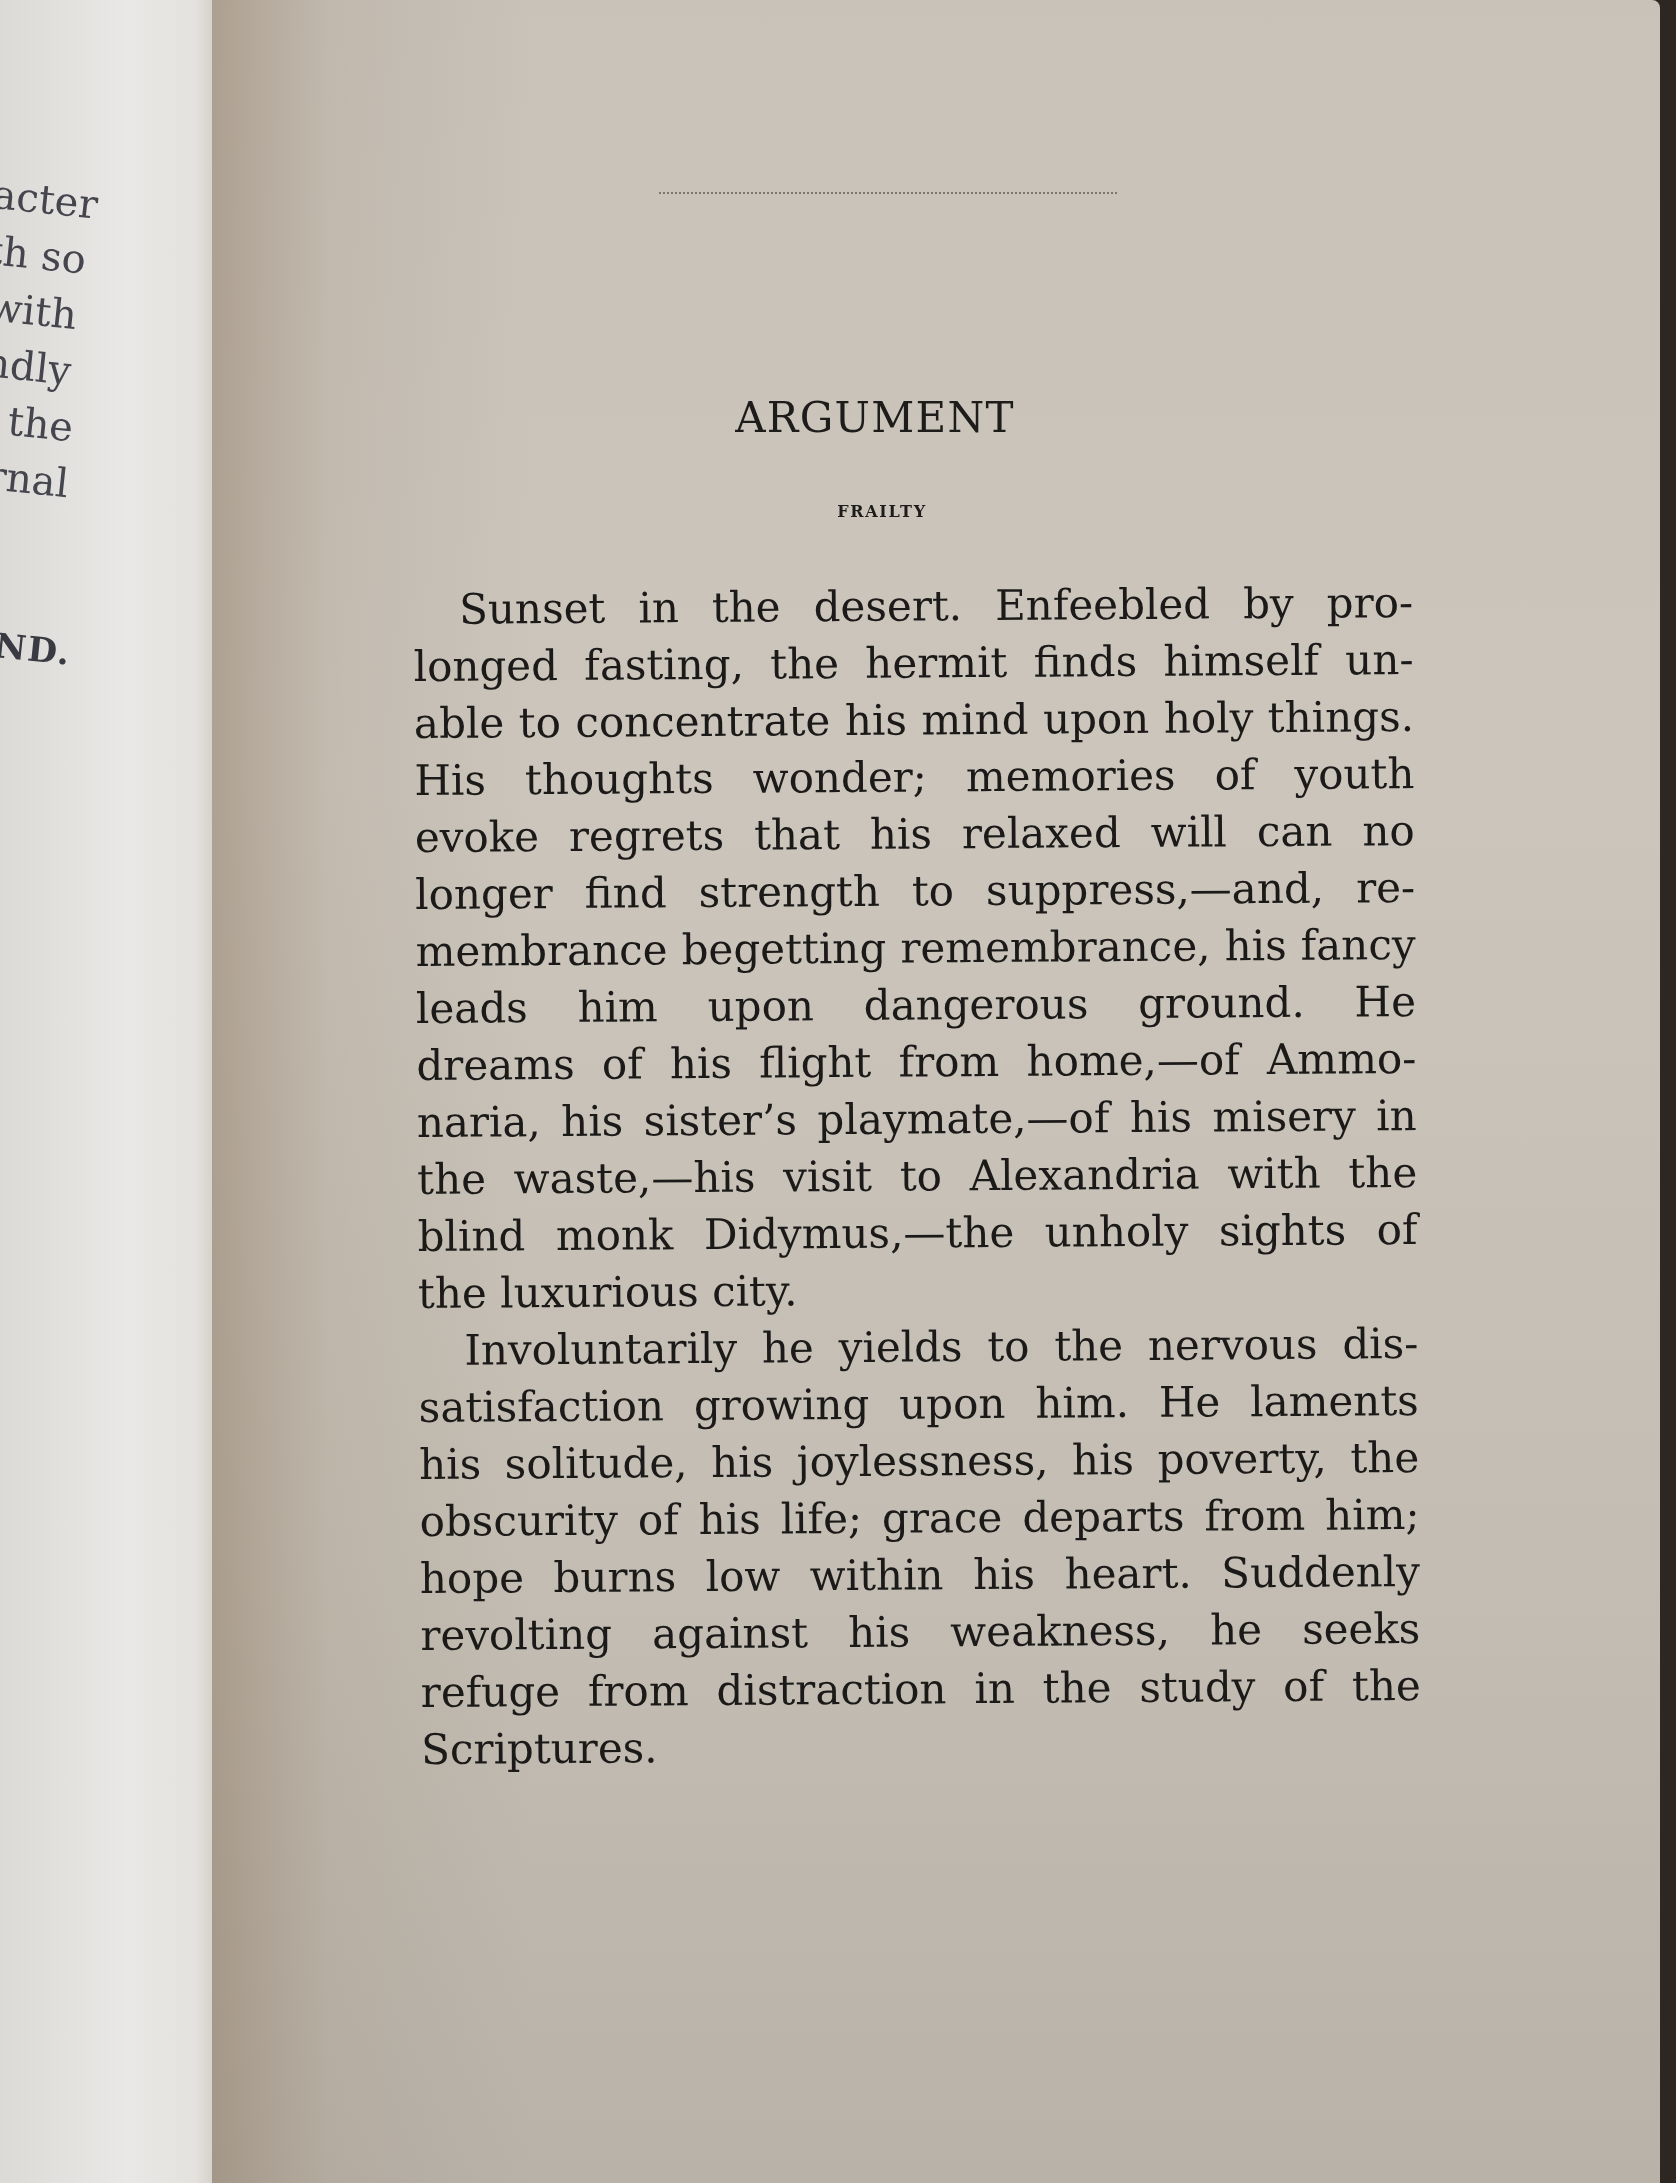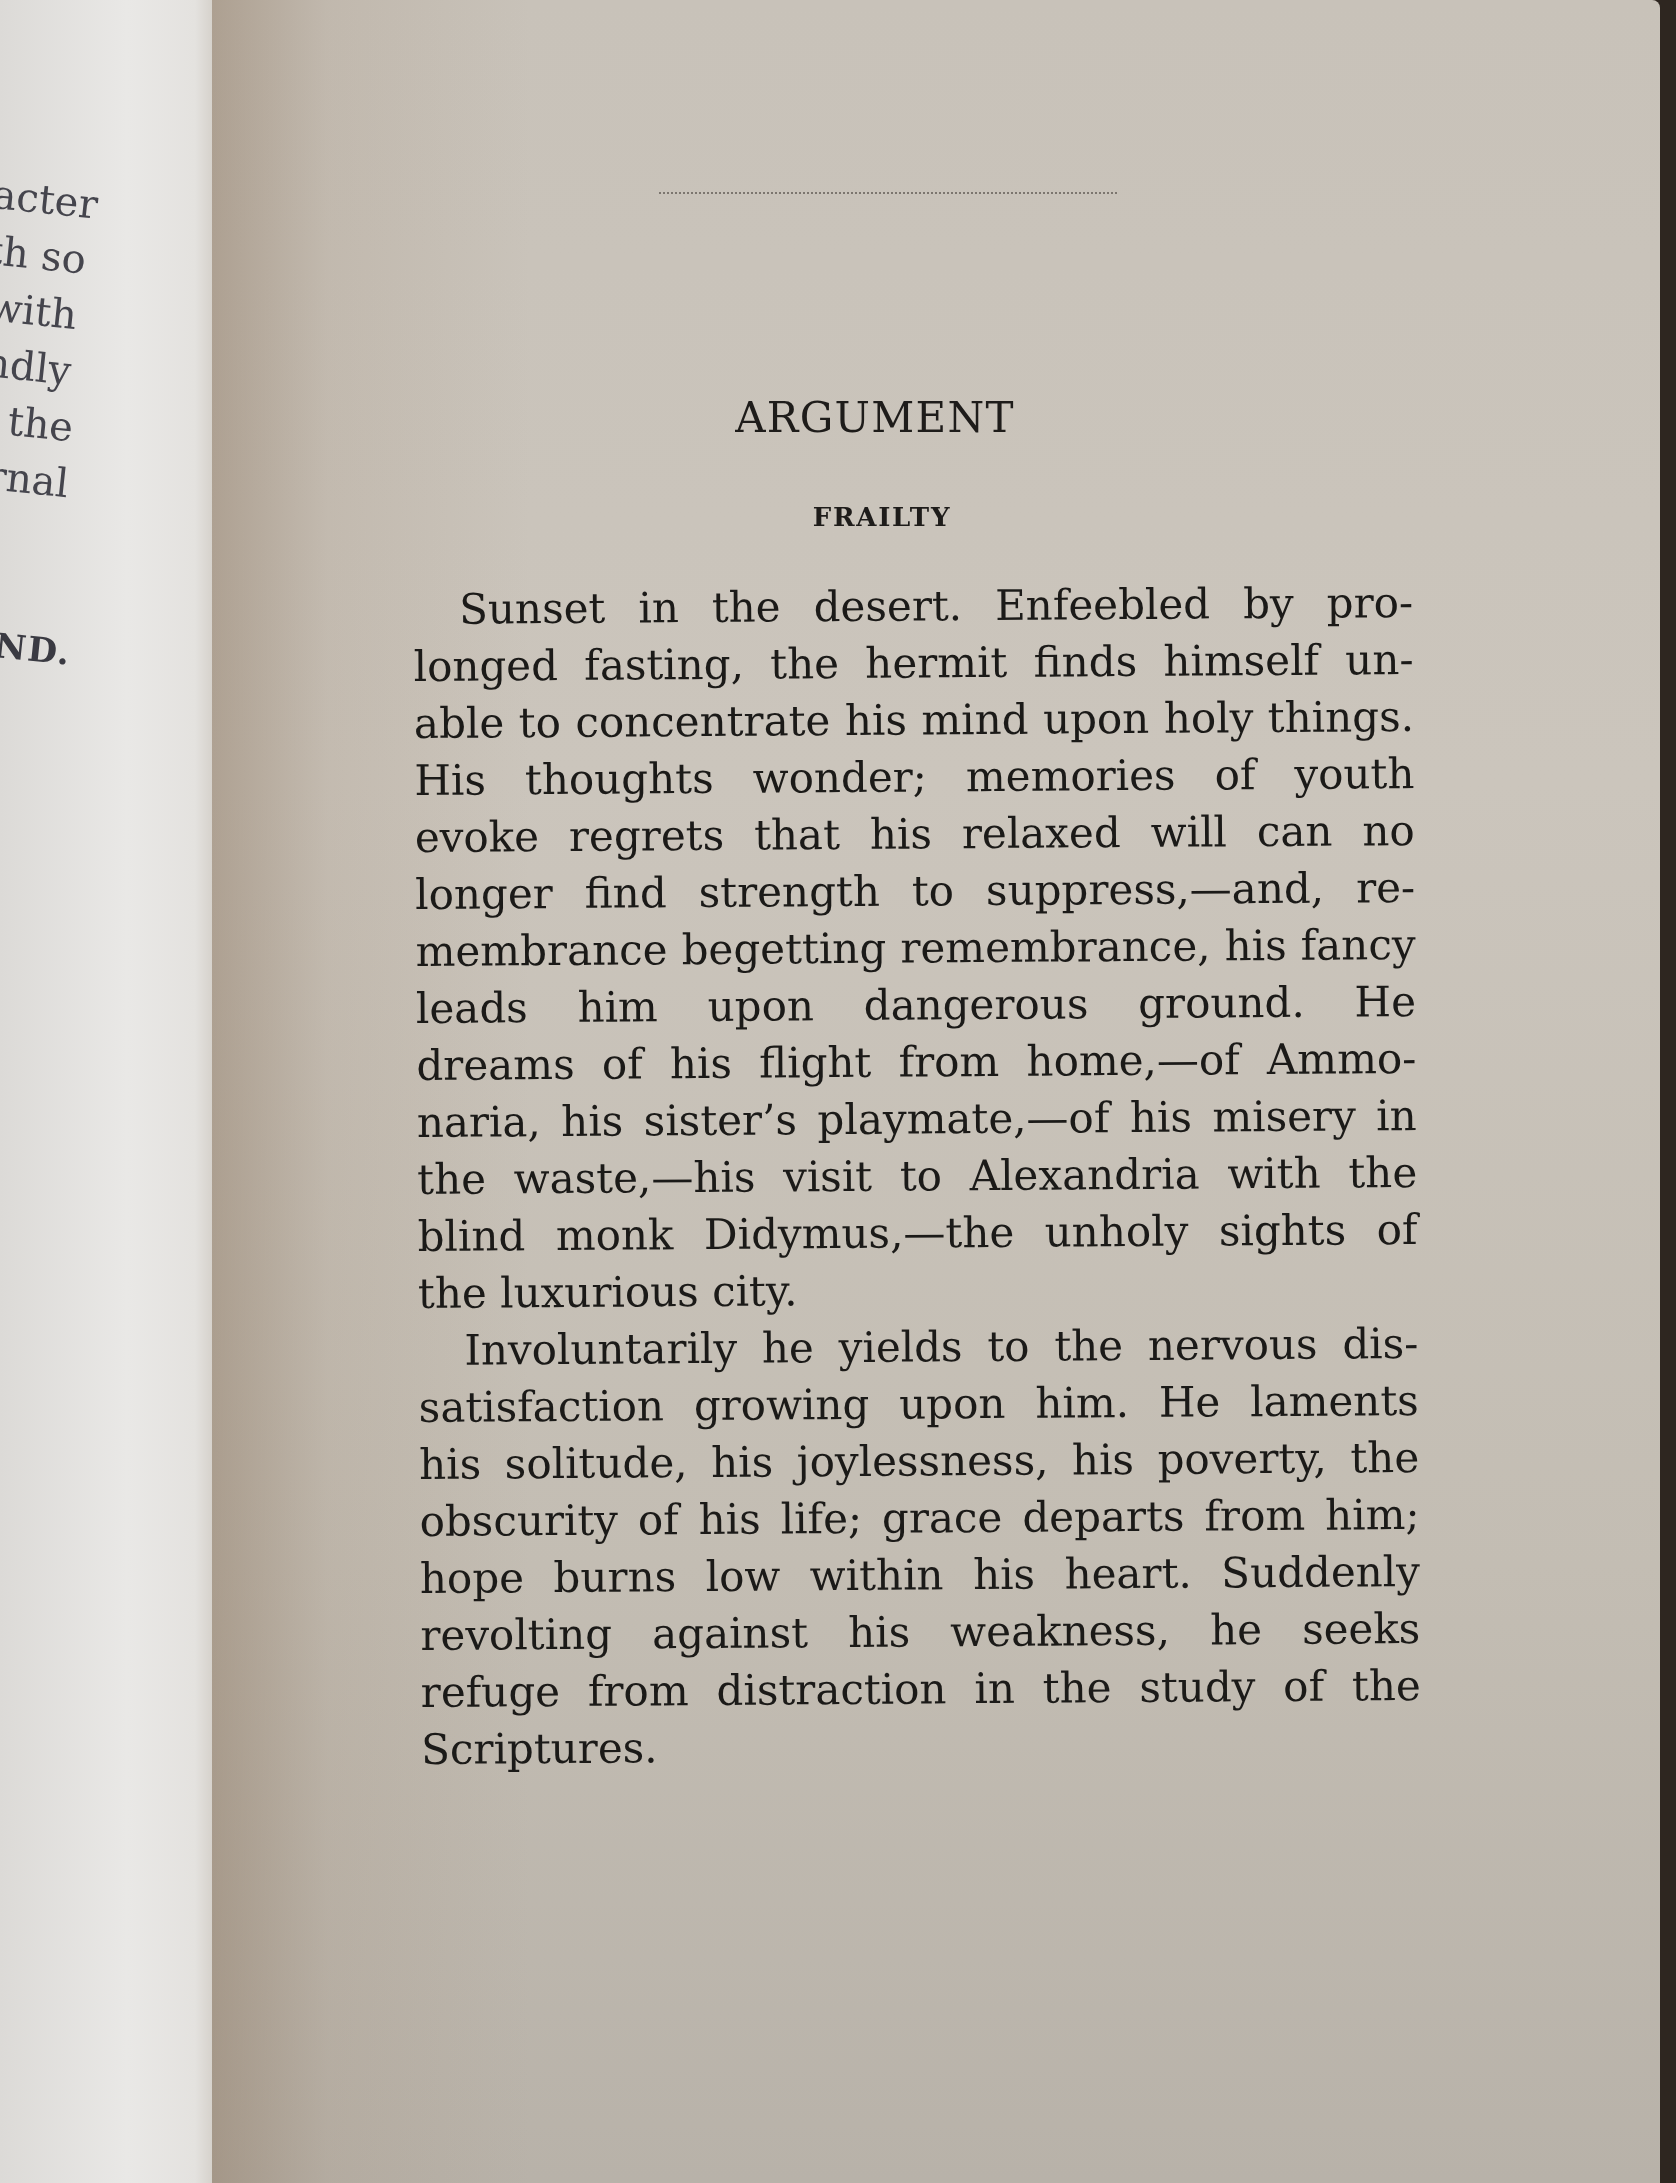--- a/index.html
+++ b/index.html
@@ -38,21 +38,21 @@
     }
     .title {
       position: absolute; left: 0; width: 1677px; top: 393px;
       text-align: center; padding-left: 73px; box-sizing: border-box;
       font-size: 42px; letter-spacing: 1.3px; color: #1e1c1a;
       font-family: "DejaVu Serif", serif;
     }
     .subtitle {
       position: absolute; left: 0; width: 1677px; top: 502px;
       text-align: center; padding-left: 87px; box-sizing: border-box;
-      font-size: 26px; font-weight: bold; letter-spacing: 1.7px; color: #1e1c1a;
+      font-size: 16px; font-weight: bold; letter-spacing: 1.7px; color: #1e1c1a;
     }
     .body-text {
       position: absolute; left: 413px; top: 581px; width: 1000px;
       color: #1b1a18; font-size: 42px; line-height: 57px;
       transform: rotate(-0.4deg); transform-origin: 0 0;
     }
     .body-text .line {
       display: block; text-align: justify; text-align-last: justify;
       white-space: nowrap; height: 57px;
     }

